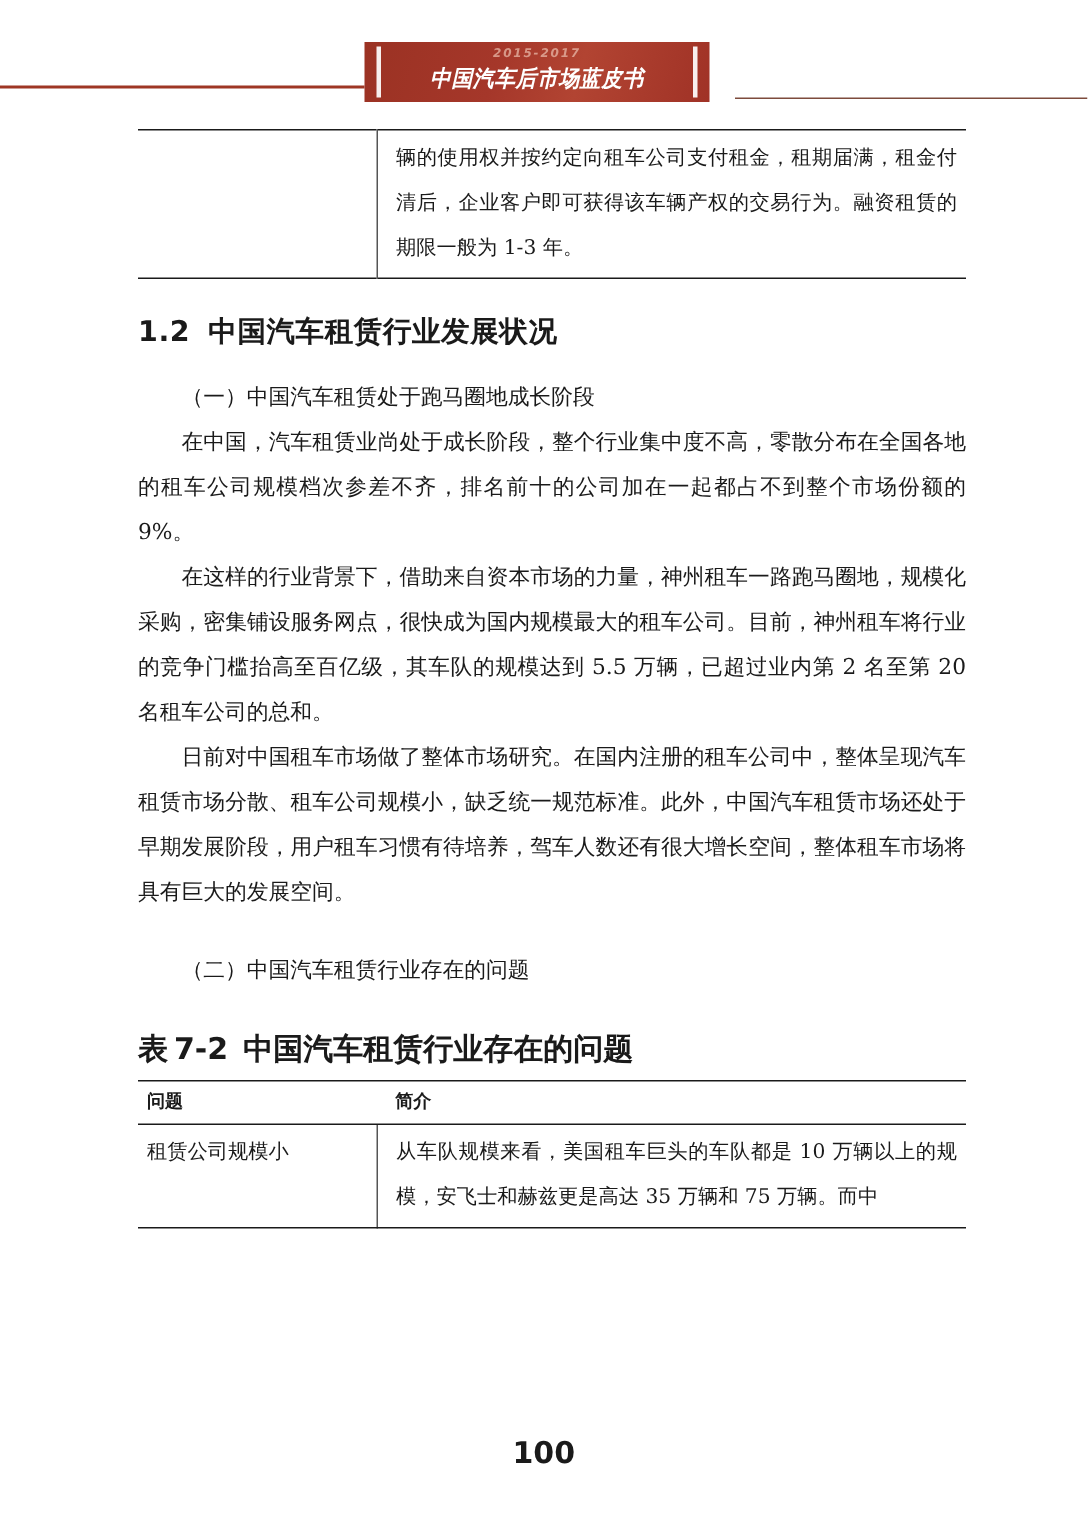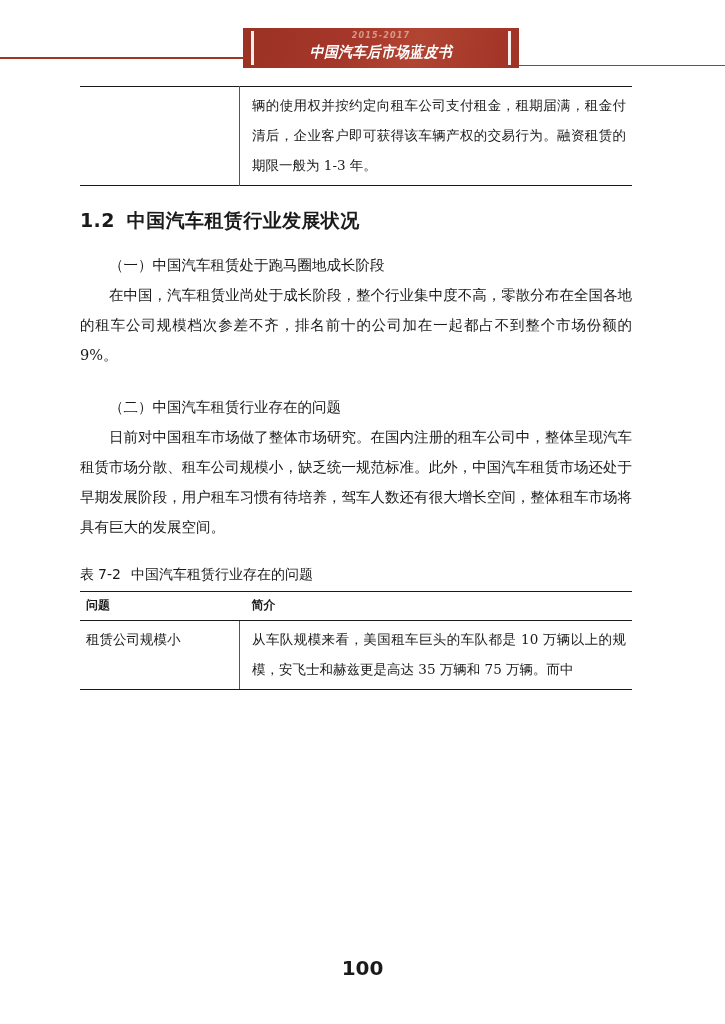--- a/index.html
+++ b/index.html
@@ -38,21 +38,21 @@
     left: 490px;
     top: 65px;
     width: 235px;
     height: 1px;
     background: #7d4b3c;
   }
   .hdr-banner {
     position: absolute;
     left: 243px;
     top: 28px;
-    width: 276px;
+    width: 230px;
     height: 40px;
     background: linear-gradient(105deg, #9b3223 0%, #a5372a 38%, #b24432 62%, #a03226 100%);
     overflow: hidden;
   }
   .hdr-bar {
     position: absolute;
     top: 3px;
     width: 3px;
     height: 34px;
     background: #ffffff;
@@ -85,21 +85,21 @@
     font-weight: bold;
     font-style: italic;
     letter-spacing: 0.5px;
     font-family: "DejaVu Sans", "Liberation Sans", sans-serif;
     transform: scaleX(0.92);
   }
 
   
   .content {
     position: absolute;
-    left: 80px;
+    left: 92px;
     top: 86px;
     width: 552px;
   }
 
   
   .doc-table {
     width: 100%;
     border-collapse: collapse;
     font-size: 13.5px;
   }
@@ -143,22 +143,22 @@
   }
   p.para.sub {
     text-indent: 2em;
   }
   p.spaced-above {
     margin-top: 22px;
   }
 
   
   .tbl-caption {
-    font-size: 14px;
-    font-weight: normal;
+    font-size: 20px;
+    font-weight: bold;
     margin: 24px 0 7px 0;
     font-family: "DejaVu Sans", "Liberation Sans", sans-serif;
   }
   .tbl-caption .cap-num { margin: 0 10px 0 4px; }
 
   table.main-tbl {
     width: 100%;
     border-collapse: collapse;
     font-size: 13.5px;
   }
@@ -230,23 +230,24 @@
       </tr>
     </tbody>
   </table>
 
   <div class="sec-heading">
     <span class="num">1.2</span><span>中国汽车租赁行业发展状况</span>
   </div>
 
   <p class="para sub">（一）中国汽车租赁处于跑马圈地成长阶段</p>
   <p class="para">在中国，汽车租赁业尚处于成长阶段，整个行业集中度不高，零散分布在全国各地的租车公司规模档次参差不齐，排名前十的公司加在一起都占不到整个市场份额的 9%。</p>
-
+  <p class="para">在这样的行业背景下，借助来自资本市场的力量，神州租车一路跑马圈地，规模化采购，密集铺设服务网点，很快成为国内规模最大的租车公司。目前，神州租车将行业的竞争门槛抬高至百亿级，其车队的规模达到 5.5 万辆，已超过业内第 2 名至第 20 名租车公司的总和。</p>
+
+  <p class="para">日前对中国租车市场做了整体市场研究。在国内注册的租车公司中，整体呈现汽车租赁市场分散、租车公司规模小，缺乏统一规范标准。此外，中国汽车租赁市场还处于早期发展阶段，用户租车习惯有待培养，驾车人数还有很大增长空间，整体租车市场将具有巨大的发展空间。</p>
   <p class="para sub spaced-above">（二）中国汽车租赁行业存在的问题</p>
-  <p class="para">日前对中国租车市场做了整体市场研究。在国内注册的租车公司中，整体呈现汽车租赁市场分散、租车公司规模小，缺乏统一规范标准。此外，中国汽车租赁市场还处于早期发展阶段，用户租车习惯有待培养，驾车人数还有很大增长空间，整体租车市场将具有巨大的发展空间。</p>
 
   <div class="tbl-caption">
     <span>表</span><span class="cap-num">7-2</span><span>中国汽车租赁行业存在的问题</span>
   </div>
 
   <table class="main-tbl">
     <thead>
       <tr>
         <th class="h-left">问题</th>
         <th class="h-right">简介</th>

